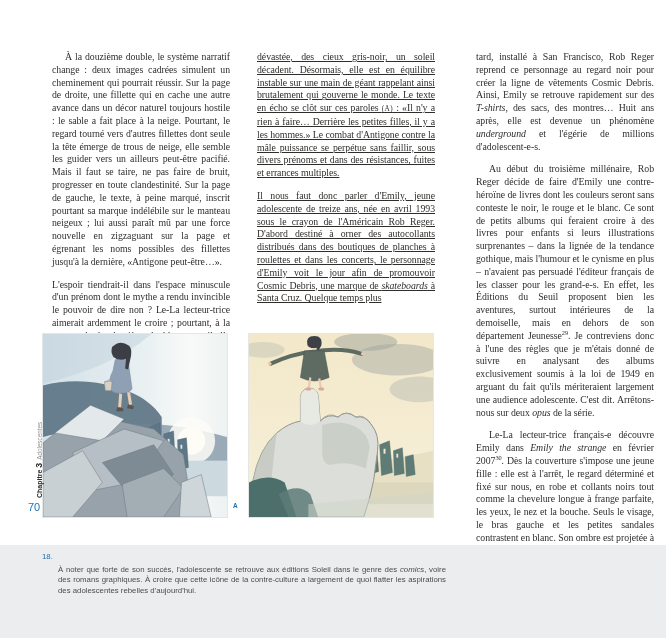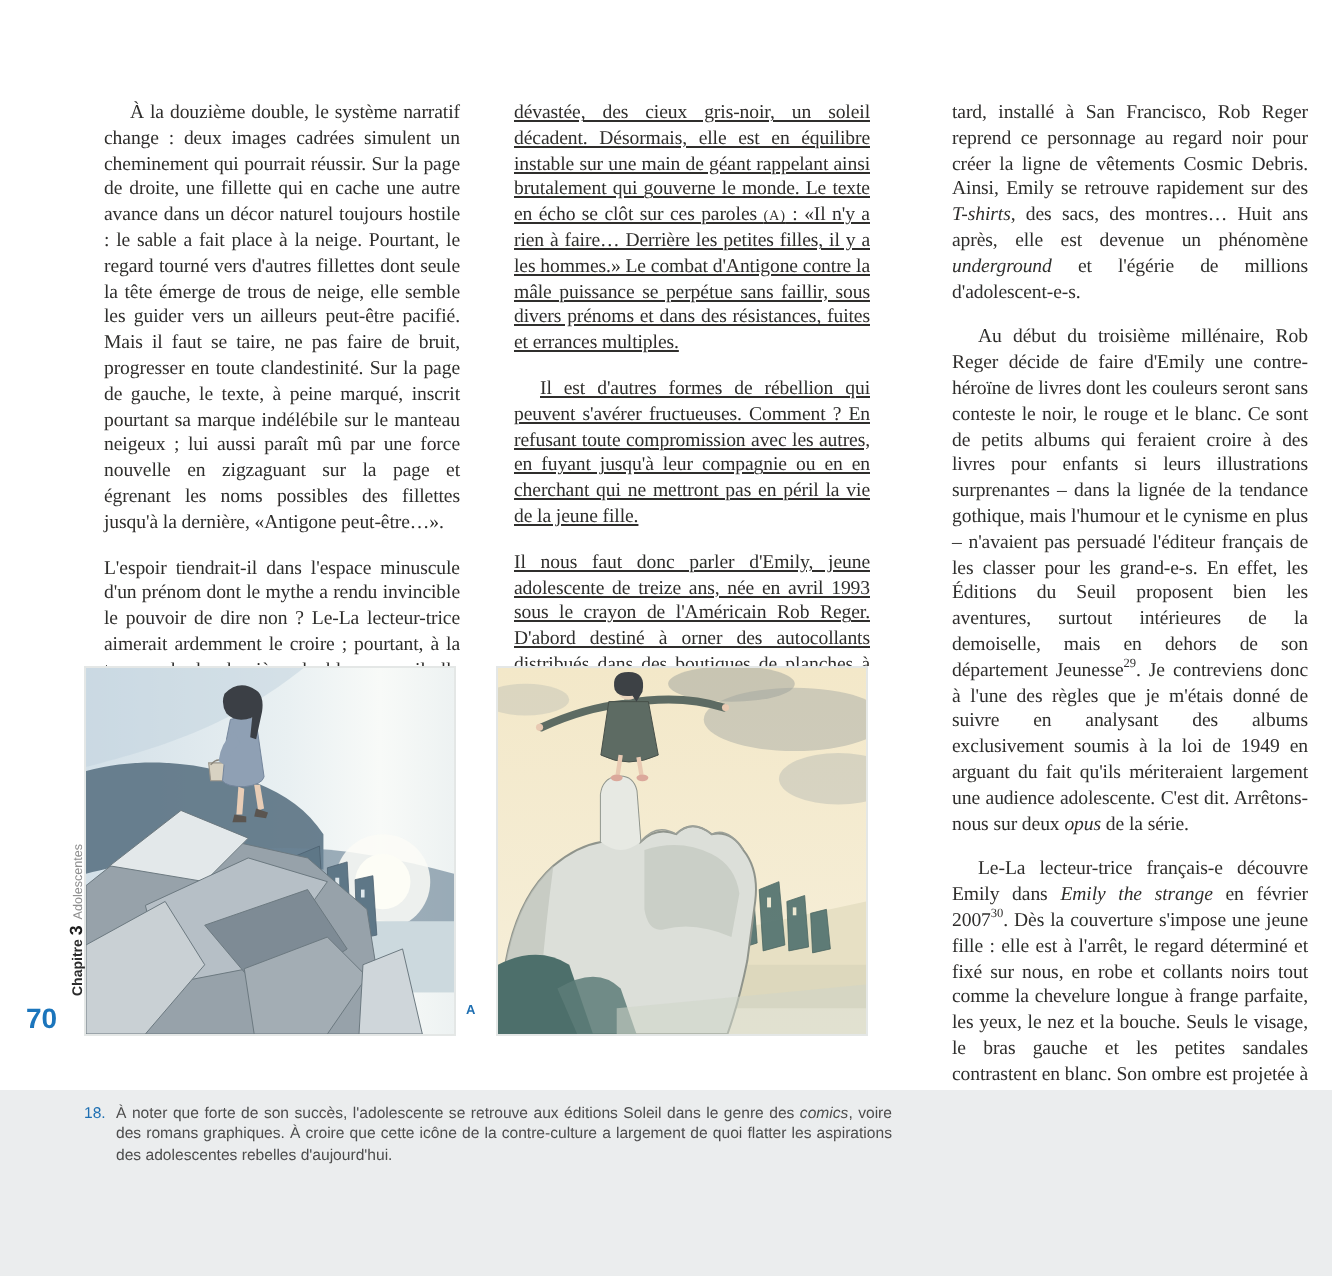--- a/index.html
+++ b/index.html
@@ -40,44 +40,43 @@
   .caption .bi{font-weight:bold;font-style:italic;color:#3c3c3c;}
   
   .footer-band{position:absolute;left:0;top:545px;width:666px;height:93px;background:#ebedee;}
   .footnotes{
     position:absolute;left:42px;top:552px;width:404px;
     font-family:"Liberation Sans",sans-serif;font-size:7.8px;line-height:10.3px;color:#4c4c4c;
     text-align:justify;
   }
   .fn{display:flex;margin-bottom:7px;}
   .fn-num{width:16px;flex:0 0 16px;color:#1e6fb2;}
-  .fn-text{flex:1;}
+  .fn-text{flex:1;margin-top:13px;}
   
   .chapter-rot{
     position:absolute;left:28px;top:498px;transform:rotate(-90deg);transform-origin:0 0;
     white-space:nowrap;font-family:"Liberation Sans",sans-serif;
   }
   .ch-label{font-size:7px;font-weight:bold;color:#2b2b2b;}
   .ch-num{font-size:8.8px;font-weight:bold;color:#1c1c1c;}
   .ch-title{font-size:6.3px;color:#8d8d8d;margin-left:3px;}
   .page-num{
-    position:absolute;left:13px;top:501px;
-    font-family:"Liberation Sans",sans-serif;font-size:14px;font-weight:bold;color:#1b75bc;
+    position:absolute;left:28px;top:501px;
+    font-family:"Liberation Sans",sans-serif;font-size:11px;font-weight:normal;color:#1b75bc;
   }
 </style>
 </head>
 <body>
 
 <div class="col" id="col1">
     <p class="para ind"><span>À la douzième double, le système narratif change : deux images cadrées simulent un cheminement qui pourrait réussir. Sur la page de droite, une fillette qui en cache une autre avance dans un décor naturel toujours hostile : le sable a fait place à la neige. Pourtant, le regard tourné vers d'autres fillettes dont seule la tête émerge de trous de neige, elle semble les guider vers un ailleurs peut-être pacifié. Mais il faut se taire, ne pas faire de bruit, progresser en toute clandestinité. Sur la page de gauche, le texte, à peine marqué, inscrit pourtant sa marque indélébile sur le manteau neigeux ; lui aussi paraît mû par une force nouvelle en zigzaguant sur la page et égrenant les noms possibles des fillettes jusqu'à la dernière, «Antigone peut-être…».</span></p>
     <p class="para"><span>L'espoir tiendrait-il dans l'espace minuscule d'un prénom dont le mythe a rendu invincible le pouvoir de dire non ? Le-La lecteur-trice aimerait ardemment le croire ; pourtant, à la tourne de la dernière double page, il-elle revoit la première fillette du début, qui était déjà sur le promontoire rocheux avec, en arrière-plan, une cité</span></p>
   </div>
 <div class="col" id="col2">
     <p class="para"><span>dévastée, des cieux gris-noir, un soleil décadent. Désormais, elle est en équilibre instable sur une main de géant rappelant ainsi brutalement qui gouverne le monde. Le texte en écho se clôt sur ces paroles </span><span class="ref">(A)</span><span> : «Il n'y a rien à faire… Derrière les petites filles, il y a les hommes.» Le combat d'Antigone contre la mâle puissance se perpétue sans faillir, sous divers prénoms et dans des résistances, fuites et errances multiples.</span></p>
-    <p class="para ind"><span>Il est d'autres formes de rébellion qui peuvent s'avérer fructueuses. Comment ? En refusant toute compromission avec les autres, en fuyant jusqu'à leur compagnie ou en en cherchant qui ne mettront pas en péril la vie de la jeune fille.</span></p>
     <p class="para"><span>Il nous faut donc parler d'Emily, jeune adolescente de treize ans, née en avril 1993 sous le crayon de l'Américain Rob Reger. D'abord destiné à orner des autocollants distribués dans des boutiques de planches à roulettes et dans les concerts, le personnage d'Emily voit le jour afin de promouvoir Cosmic Debris, une marque de </span><span class="i">skateboards</span><span> à Santa Cruz. Quelque temps plus</span></p>
   </div>
 <div class="col" id="col3">
     <p class="para"><span>tard, installé à San Francisco, Rob Reger reprend ce personnage au regard noir pour créer la ligne de vêtements Cosmic Debris. Ainsi, Emily se retrouve rapidement sur des </span><span class="i">T-shirts</span><span>, des sacs, des montres… Huit ans après, elle est devenue un phénomène </span><span class="i">underground</span><span> et l'égérie de millions d'adolescent-e-s.</span></p>
     <p class="para ind"><span>Au début du troisième millénaire, Rob Reger décide de faire d'Emily une contre-héroïne de livres dont les couleurs seront sans conteste le noir, le rouge et le blanc. Ce sont de petits albums qui feraient croire à des livres pour enfants si leurs illustrations surprenantes – dans la lignée de la tendance gothique, mais l'humour et le cynisme en plus – n'avaient pas persuadé l'éditeur français de les classer pour les grand-e-s. En effet, les Éditions du Seuil proposent bien les aventures, surtout intérieures de la demoiselle, mais en dehors de son département Jeunesse</span><span class="sup">29</span><span>. Je contreviens donc à l'une des règles que je m'étais donné de suivre en analysant des albums exclusivement soumis à la loi de 1949 en arguant du fait qu'ils mériteraient largement une audience adolescente. C'est dit. Arrêtons-nous sur deux </span><span class="i">opus</span><span> de la série.</span></p>
     <p class="para ind"><span>Le-La lecteur-trice français-e découvre Emily dans </span><span class="i">Emily the strange</span><span> en février 2007</span><span class="sup">30</span><span>. Dès la couverture s'impose une jeune fille : elle est à l'arrêt, le regard déterminé et fixé sur nous, en robe et collants noirs tout comme la chevelure longue à frange parfaite, les yeux, le nez et la bouche. Seuls le visage, le bras gauche et les petites sandales contrastent en blanc. Son ombre est projetée à droite de la couverture avec une déformation sensible : la tête d'un chat (ou d'une chatte), reconnaissable à ses oreilles pointues et à sa moustache, se substitue à celle d'Emily. Les premières gardes sont en noir et présentent des silhouettes de chats dont le regard en blanc, démultiplié, interpelle en instaurant un climat</span></p>
   </div>
 
 <div class="fig" id="fig1">
   <svg width="186" height="185" viewBox="0 0 186 185" xmlns="http://www.w3.org/2000/svg">

